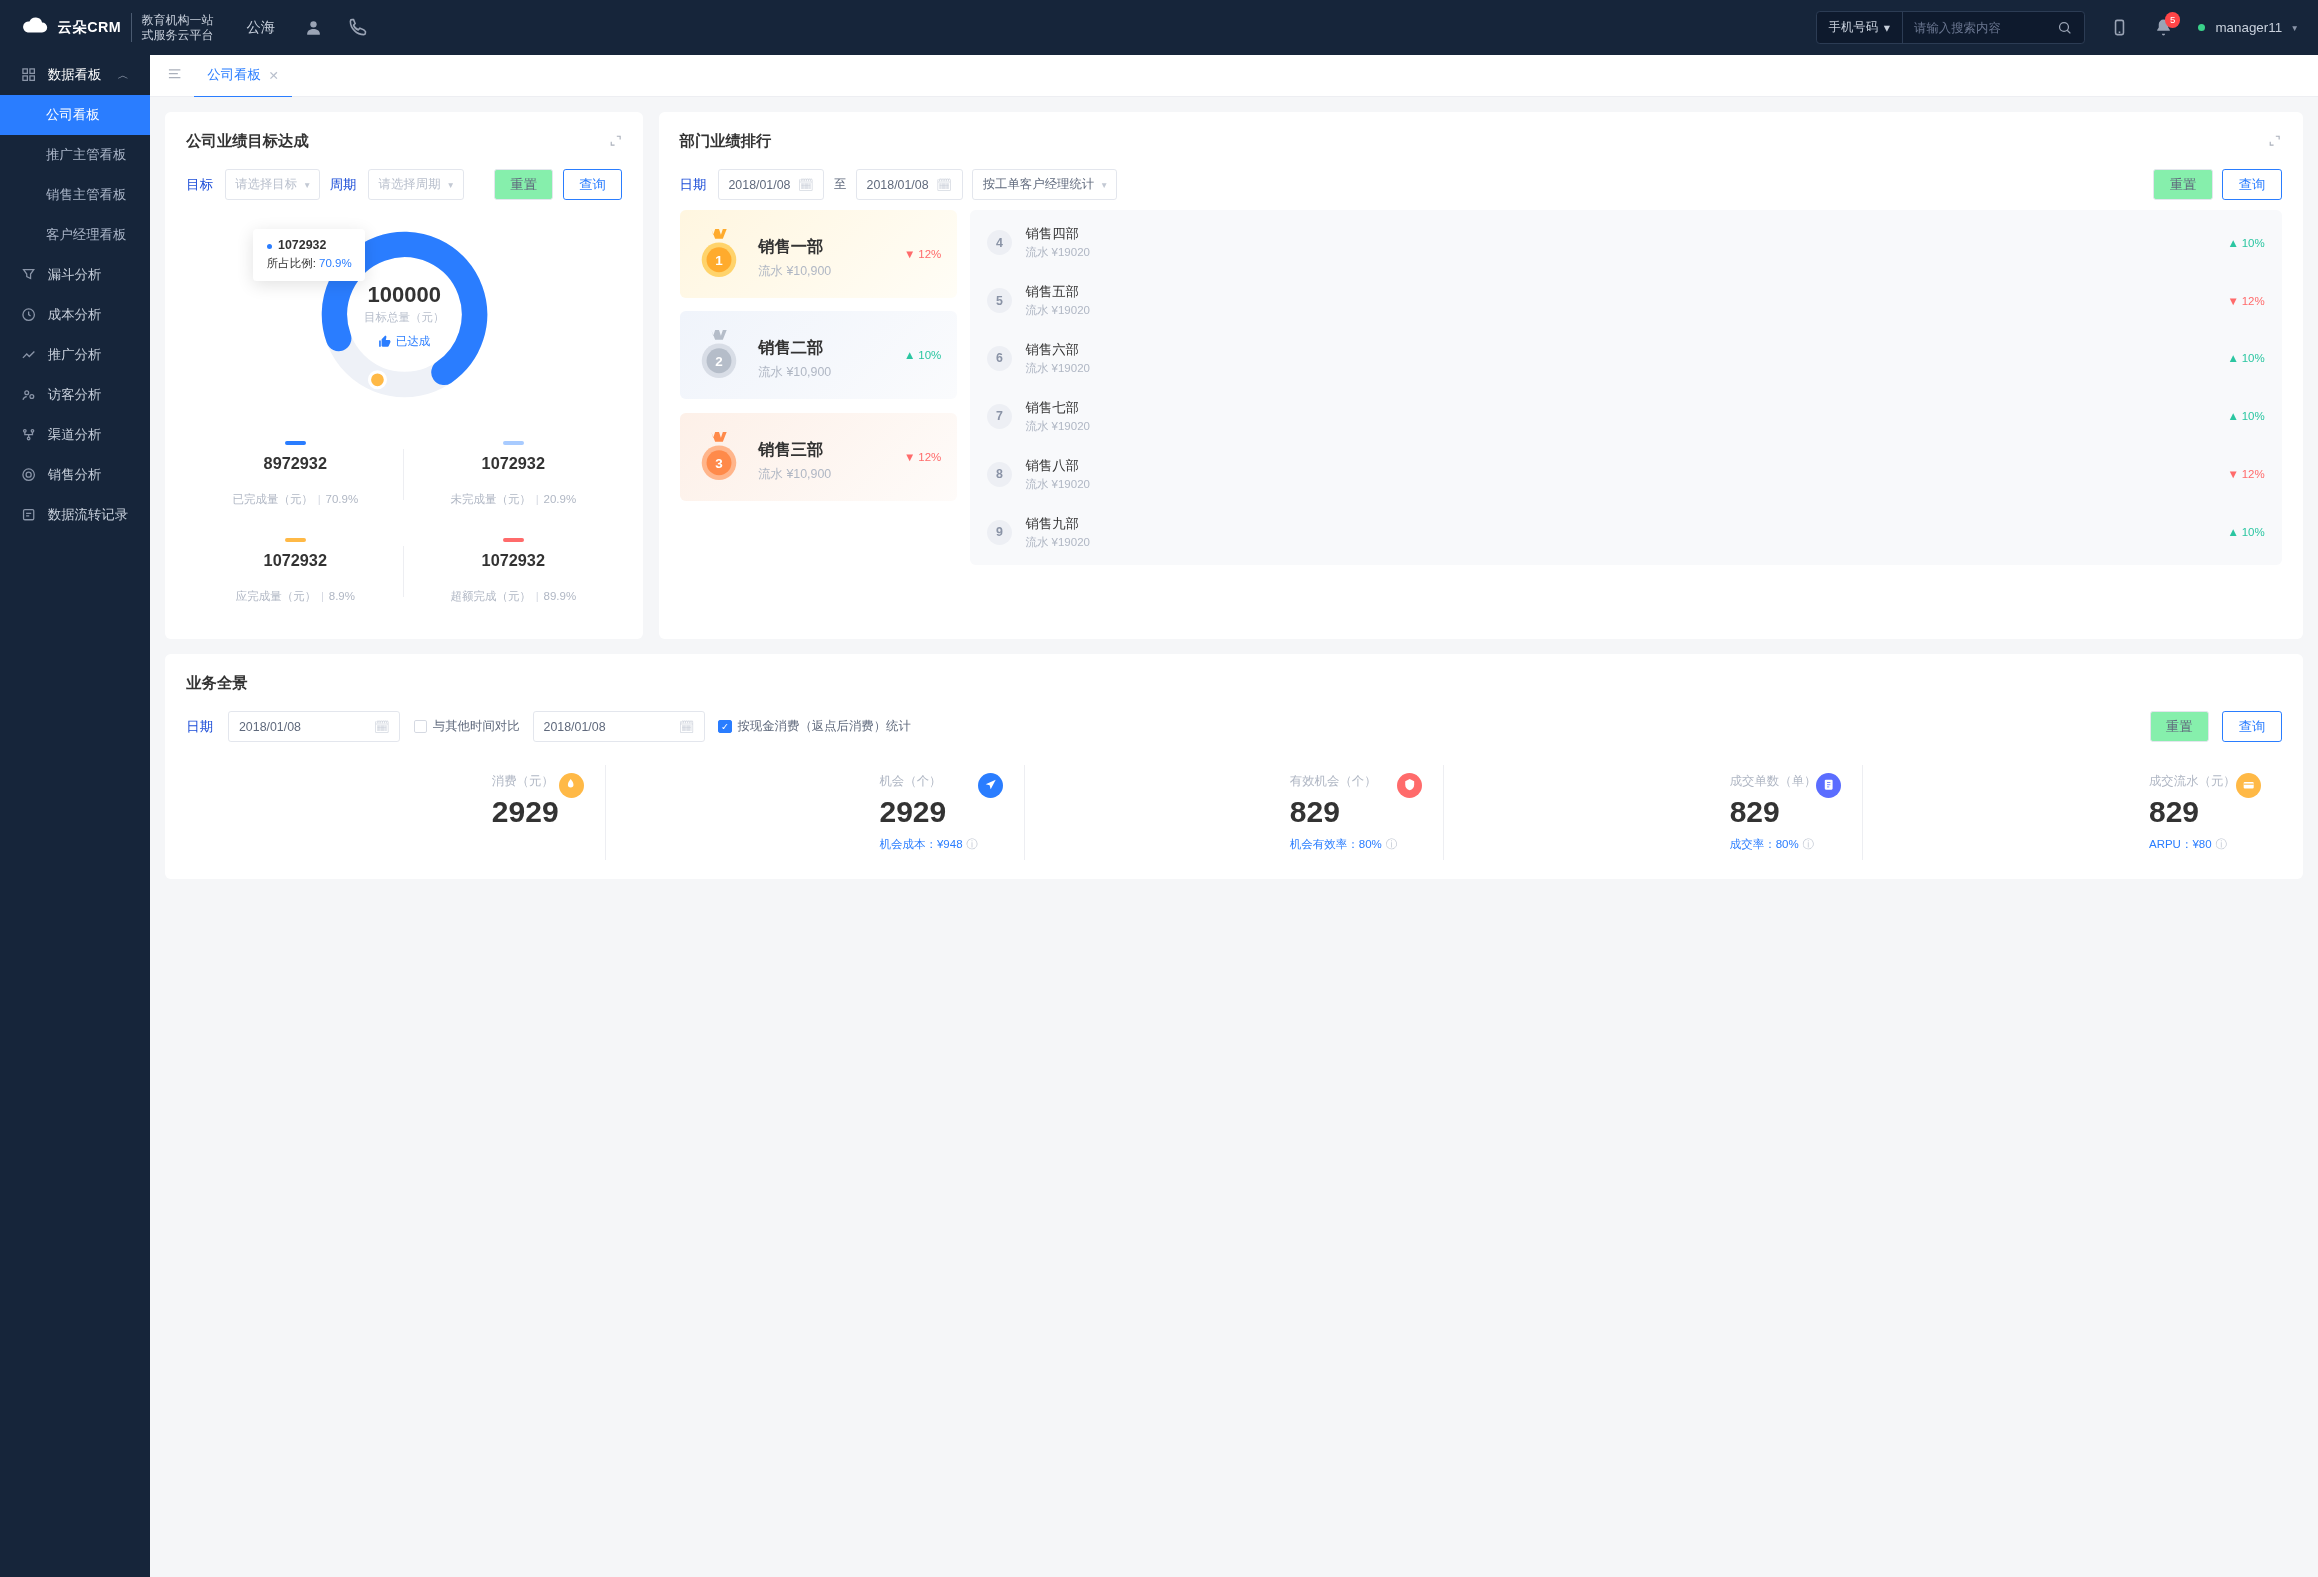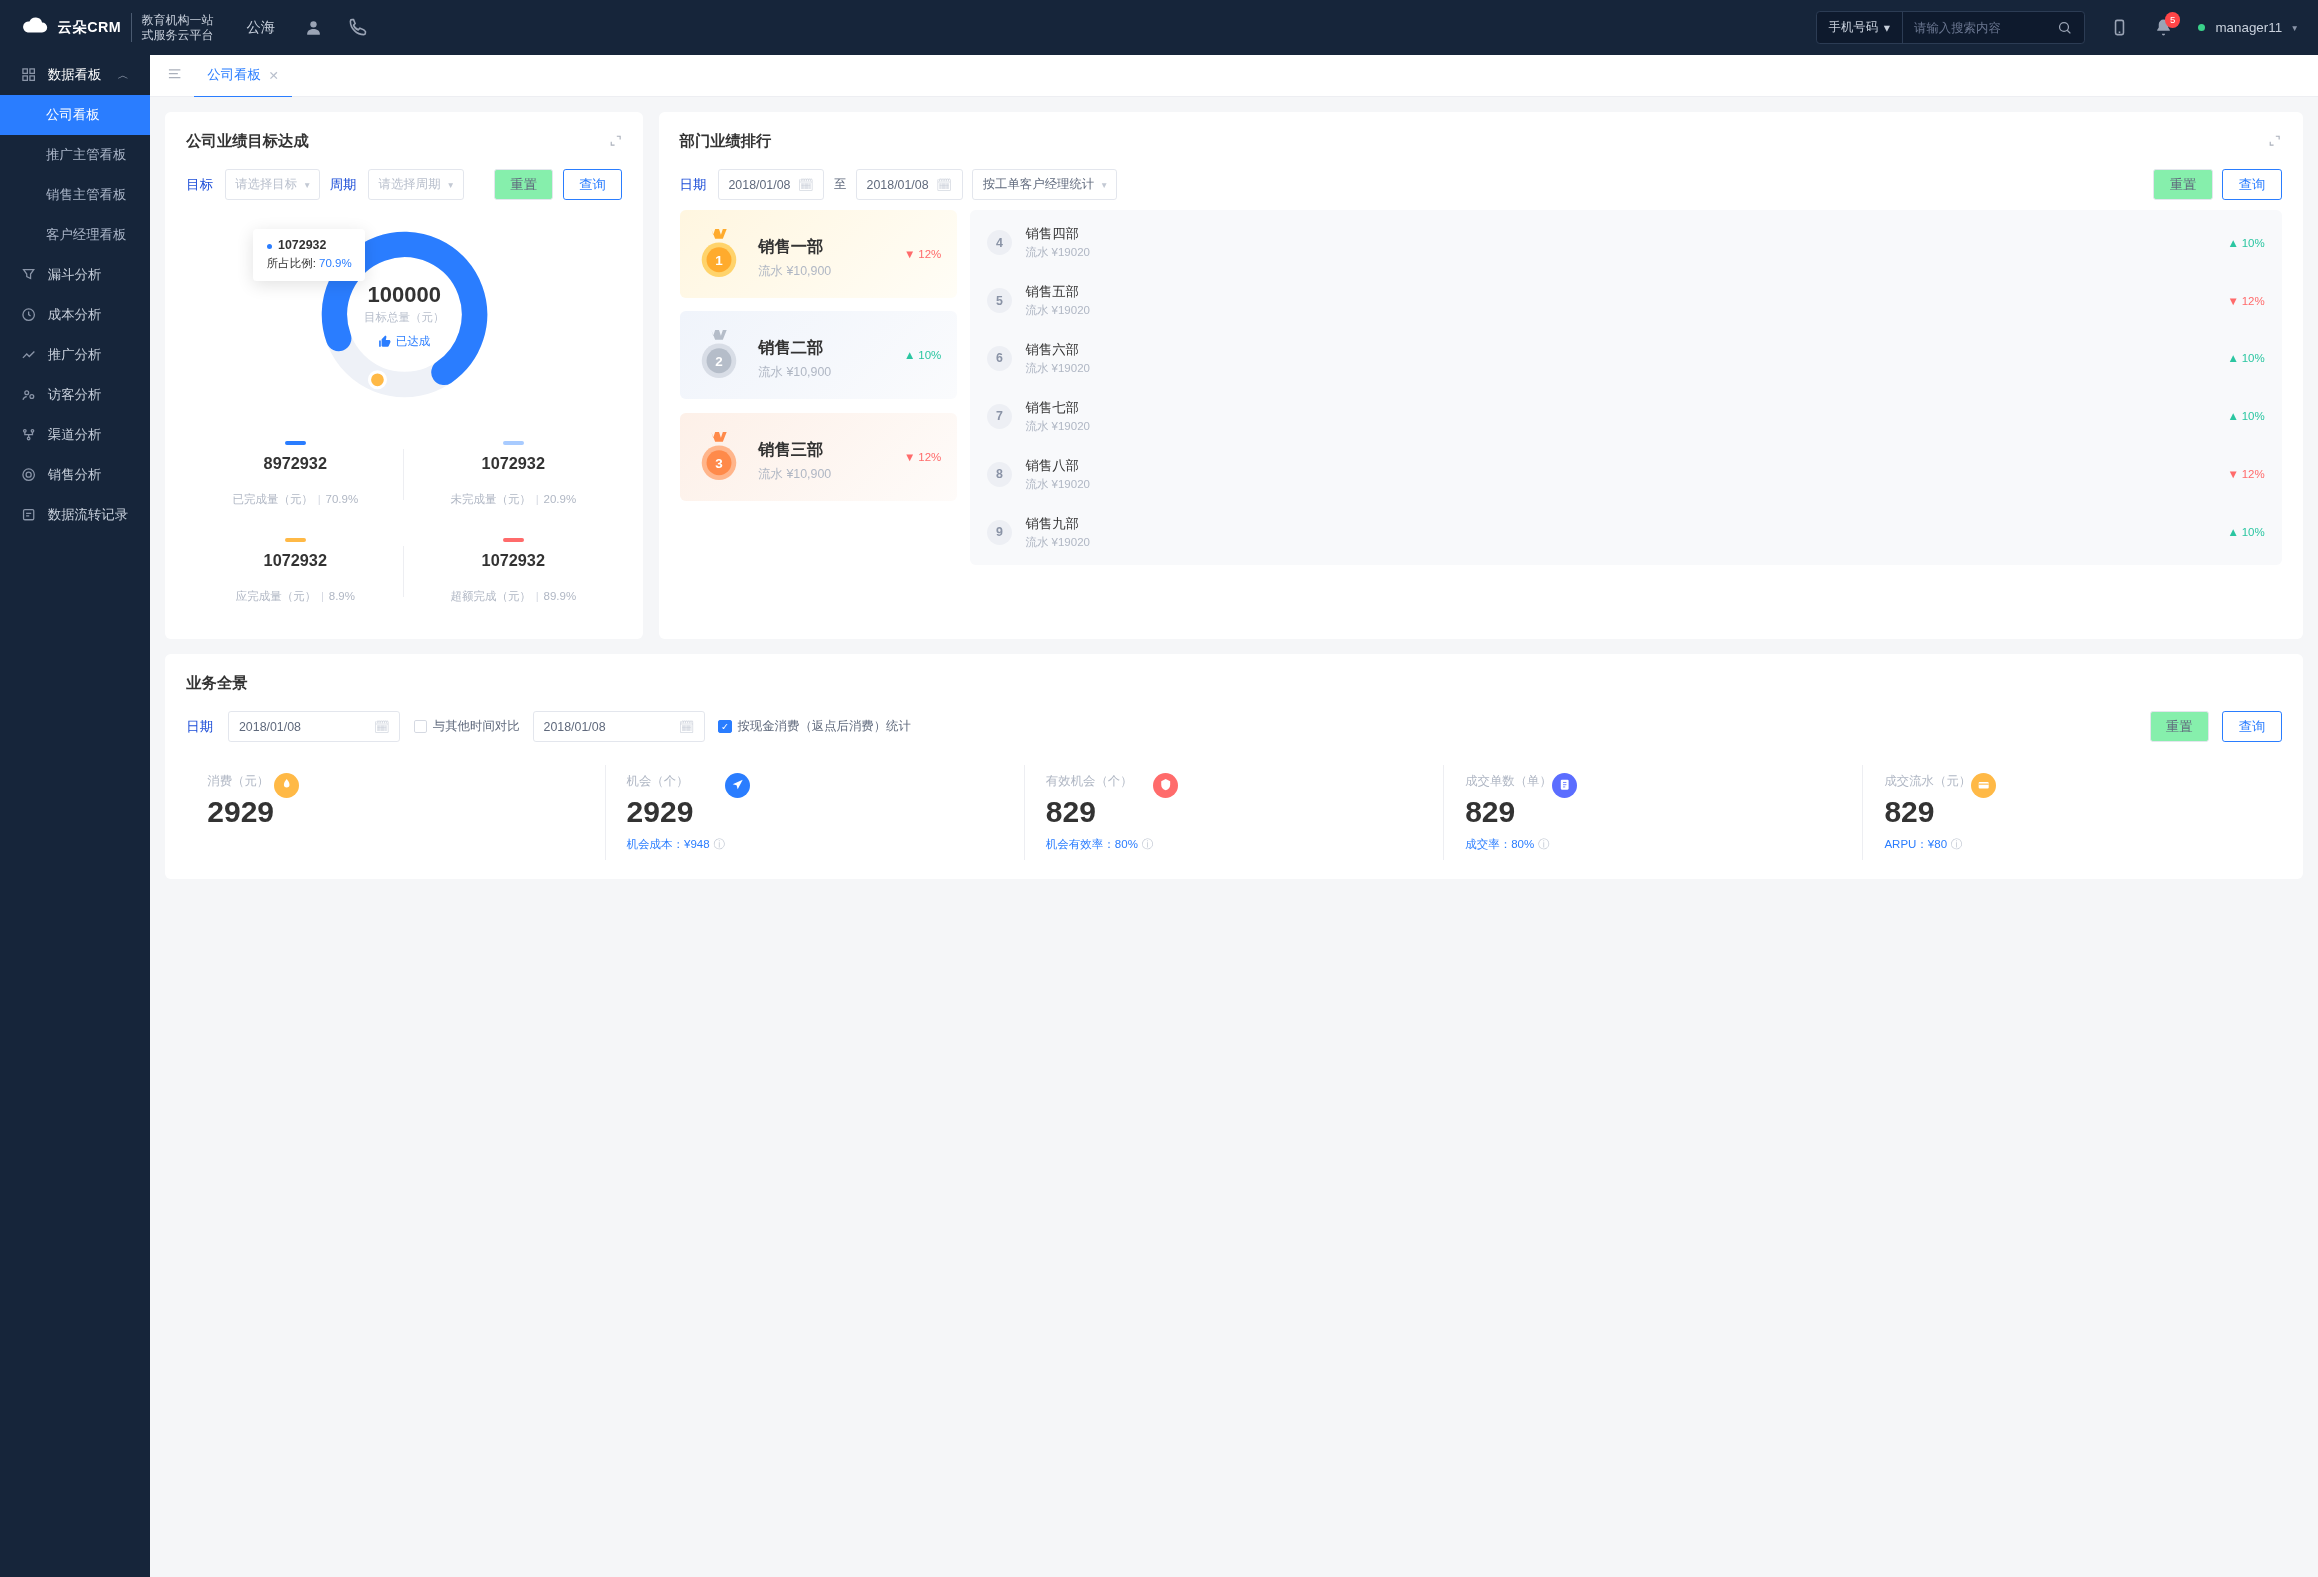--- a/index.html
+++ b/index.html
@@ -106,21 +106,21 @@
 .rank-item .nm { font-size: 13.4px; color: #333; }
 .rank-item .mt { font-size: 11.5px; color: #b0b7c4; margin-top: 1.9px; }
 .rank-item .tr { font-size: 11.5px; }
 
 
 .pano-filters { display: flex; align-items: center; gap: 13.4px; flex-wrap: wrap; }
 .checkbox { display: flex; align-items: center; gap: 5.7px; cursor: pointer; color: #606a7d; font-size: 12.4px; }
 .checkbox .box { width: 13.4px; height: 13.4px; border: 1px solid #d5d9e2; border-radius: 1.9px; display: flex; align-items: center; justify-content: center; }
 .checkbox .box.checked { background: #2a7dff; border-color: #2a7dff; color: #fff; font-size: 9.6px; }
 .stat-tiles { display: flex; margin-top: 23px; }
-.tile { flex: 1; padding: 7.6px 21px; border-right: 1px solid #edeef2; display: flex; justify-content: flex-start; }
+.tile { flex: 1; padding: 7.6px 21px; border-right: 1px solid #edeef2; display: flex; justify-content: flex-end; }
 .tile:last-child { border-right: 0; }
 .tile-lbl { font-size: 12.4px; color: #b0b7c4; margin-bottom: 5.7px; }
 .tile-num { font-size: 30px; font-weight: 700; color: #333; }
 .tile-sub { font-size: 11.5px; color: #2a7dff; margin-top: 7.6px; display: flex; align-items: center; gap: 3.8px; }
 .tile-sub .q { color: #c3c9d4; }
 .tile-ico { width: 25px; height: 25px; border-radius: 50%; display: flex; align-items: center; justify-content: center; flex-shrink: 0; }
 .tile-ico svg { width: 13.4px; height: 13.4px; }
 </style>
 </head>
 <body>

